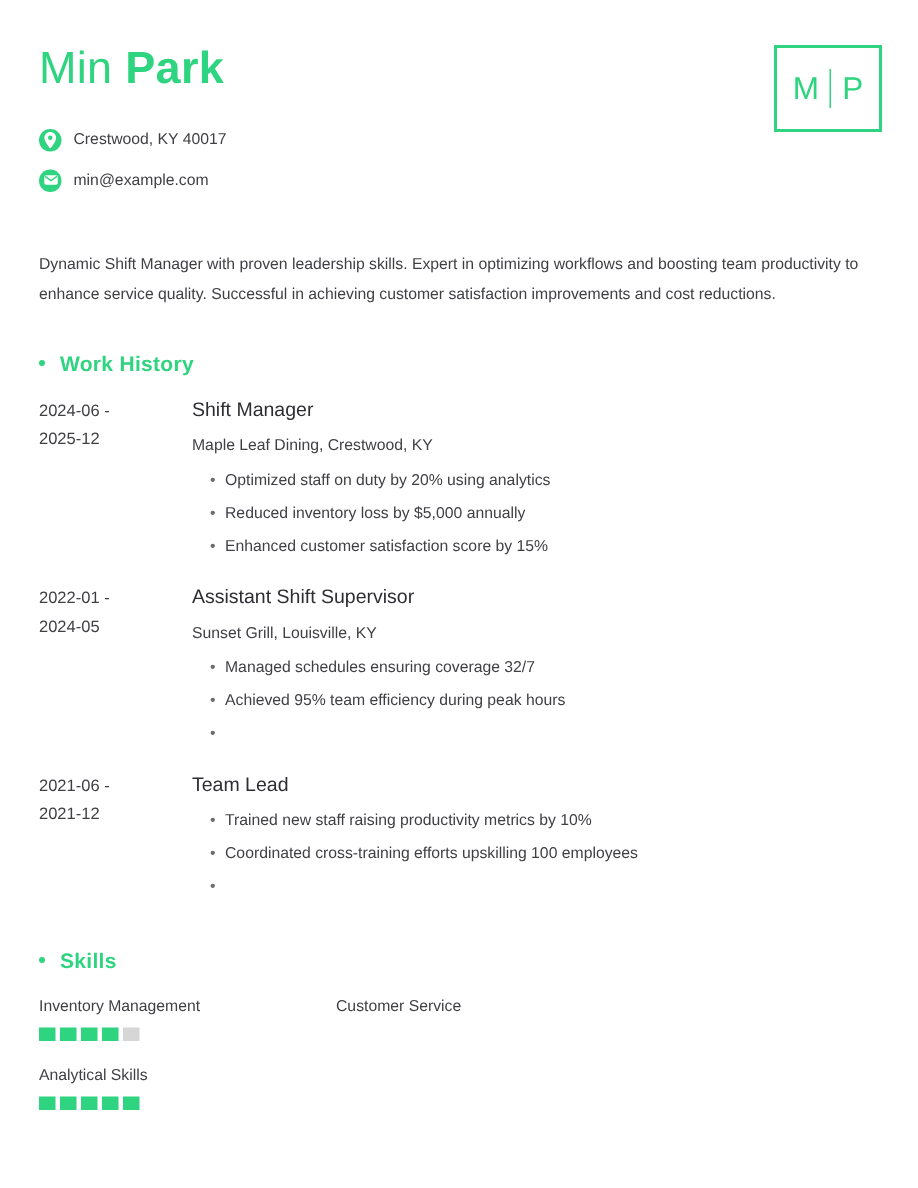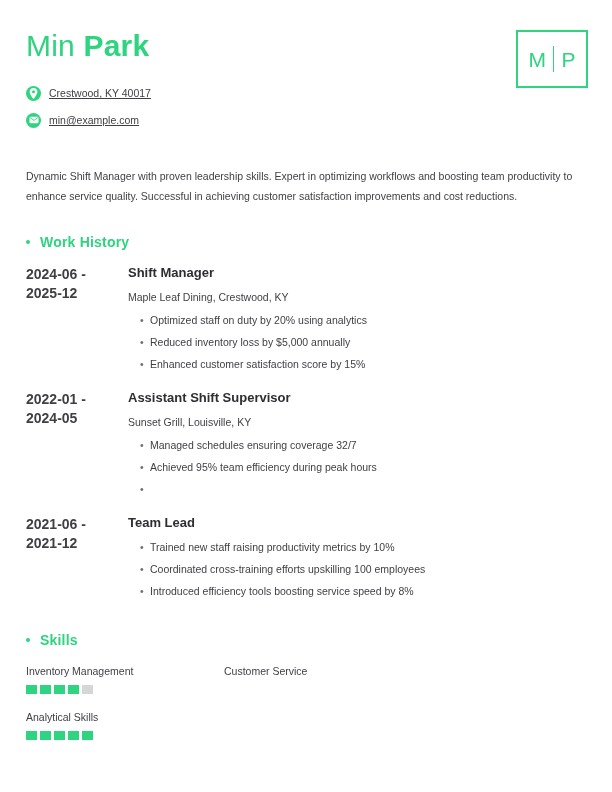--- a/index.html
+++ b/index.html
@@ -52,21 +52,20 @@
     height: 22px;
     margin-bottom: 5px;
   }
 
   .contact-item {
     display: flex;
     align-items: center;
     font-size: 10.5px;
     color: #3f3f44;
     white-space: nowrap;
-    text-decoration: underline;
   }
   .contact-item.loc   { width: 230px; }
   .contact-item.phone { width: 230px; }
 
   .cicon {
     width: 15px; height: 15px;
     border-radius: 50%;
     background: #2ed47f;
     margin-right: 8px;
     flex: 0 0 auto;
@@ -140,32 +139,31 @@
 
   .job {
     display: flex;
     align-items: flex-start;
     margin-bottom: 14px;
   }
 
   .job-dates {
     width: 100px;
     flex: 0 0 100px;
-    font-size: 14px;
+    font-size: 11px;
     line-height: 19px;
     color: #3f3f44;
     padding-top: 1px;
-    font-weight: bold;
   }
 
   .job-body { flex: 1 1 auto; padding-left: 2px; }
 
   .job-title {
     font-size: 13px;
-    font-weight: 700;
+    font-weight: 400;
     color: #2d2d32;
     line-height: 18px;
   }
 
   .job-company {
     font-size: 10.5px;
     color: #3f3f44;
     margin-top: 7px;
     line-height: 16px;
   }
@@ -337,21 +335,20 @@
               <div class="bullet">
                 <span class="bullet-mark">•</span>
                 <span>Trained new staff raising productivity metrics by 10%</span>
               </div>
               <div class="bullet">
                 <span class="bullet-mark">•</span>
                 <span>Coordinated cross-training efforts upskilling 100 employees</span>
               </div>
               <div class="bullet">
                 <span class="bullet-mark">•</span>
-                <span>Introduced efficiency tools boosting service speed by 8%</span>
               </div>
             </div>
           </div>
         </div>
       </div>
   </div>
 
   <div class="section" id="skills-section">
     <div class="section-head">
       <span class="section-dot"></span>

